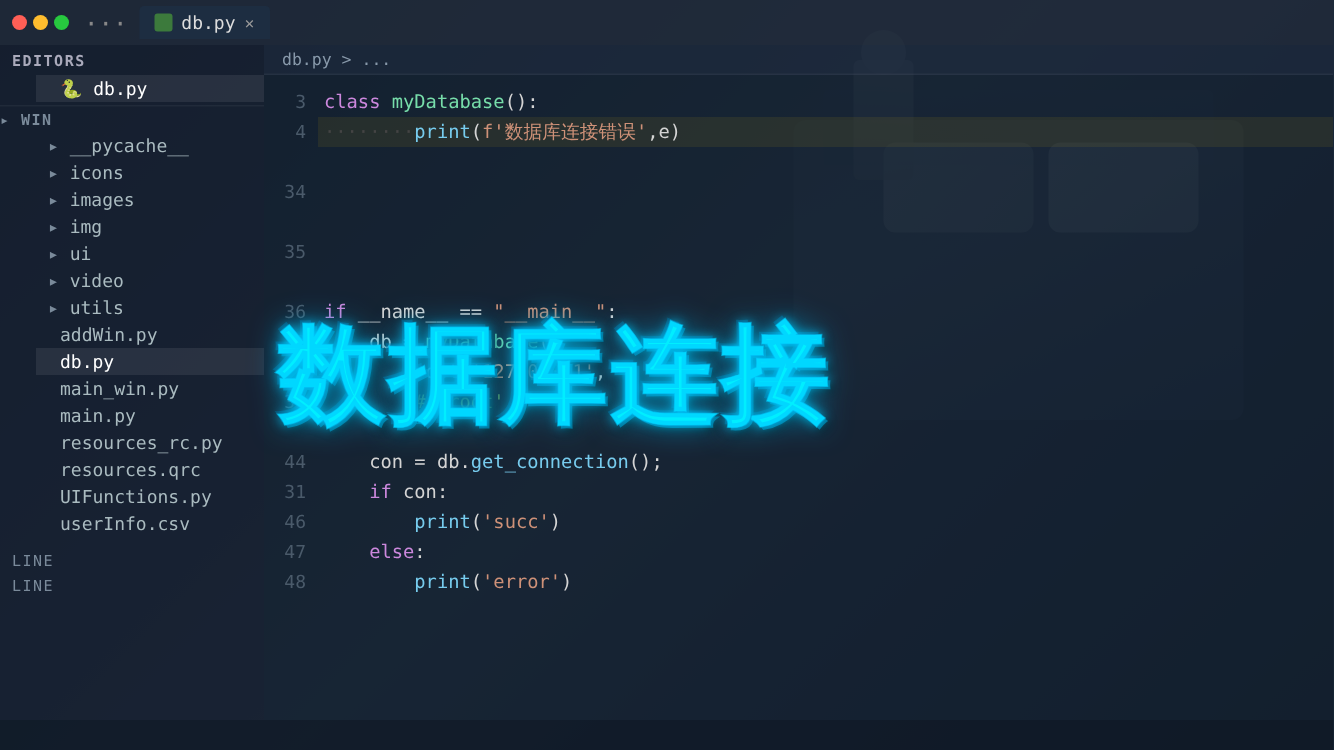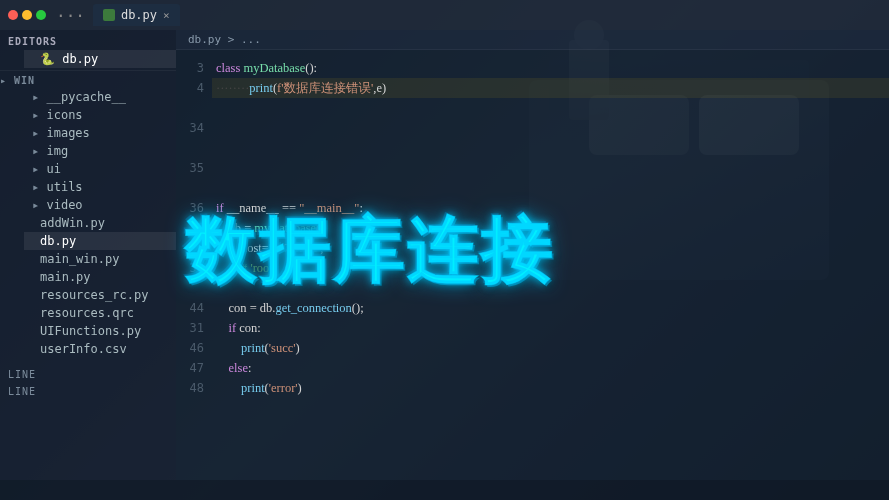--- a/index.html
+++ b/index.html
@@ -278,21 +278,20 @@
       padding-right: 8px;
       user-select: none;
     }
 
     .code-area {
       flex: 1;
       padding: 8px 0;
       font-size: 12.5px;
       line-height: 20px;
       overflow: hidden;
-      font-family: Liberation Serif, serif;
     }
 
     .code-line {
       display: flex;
       align-items: center;
       padding: 0 4px;
       white-space: pre;
     }
 
     .code-line.highlighted {
@@ -383,22 +382,22 @@
         <span>🐍 db.py</span>
       </div>
       <div class="sidebar-win-title">
         <span>▸ WIN</span>
       </div>
       <div class="sidebar-item folder">__pycache__</div>
       <div class="sidebar-item folder">icons</div>
       <div class="sidebar-item folder">images</div>
       <div class="sidebar-item folder">img</div>
       <div class="sidebar-item folder">ui</div>
+      <div class="sidebar-item folder">video</div>
       <div class="sidebar-item folder">utils</div>
-      <div class="sidebar-item folder">video</div>
       <div class="sidebar-item">addWin.py</div>
       <div class="sidebar-item active">db.py</div>
       <div class="sidebar-item">main_win.py</div>
       <div class="sidebar-item">main.py</div>
       <div class="sidebar-item">resources_rc.py</div>
       <div class="sidebar-item">resources.qrc</div>
       <div class="sidebar-item">UIFunctions.py</div>
       <div class="sidebar-item">userInfo.csv</div>
       <div class="sidebar-bottom">
         <div class="sidebar-bottom-label">LINE</div>

